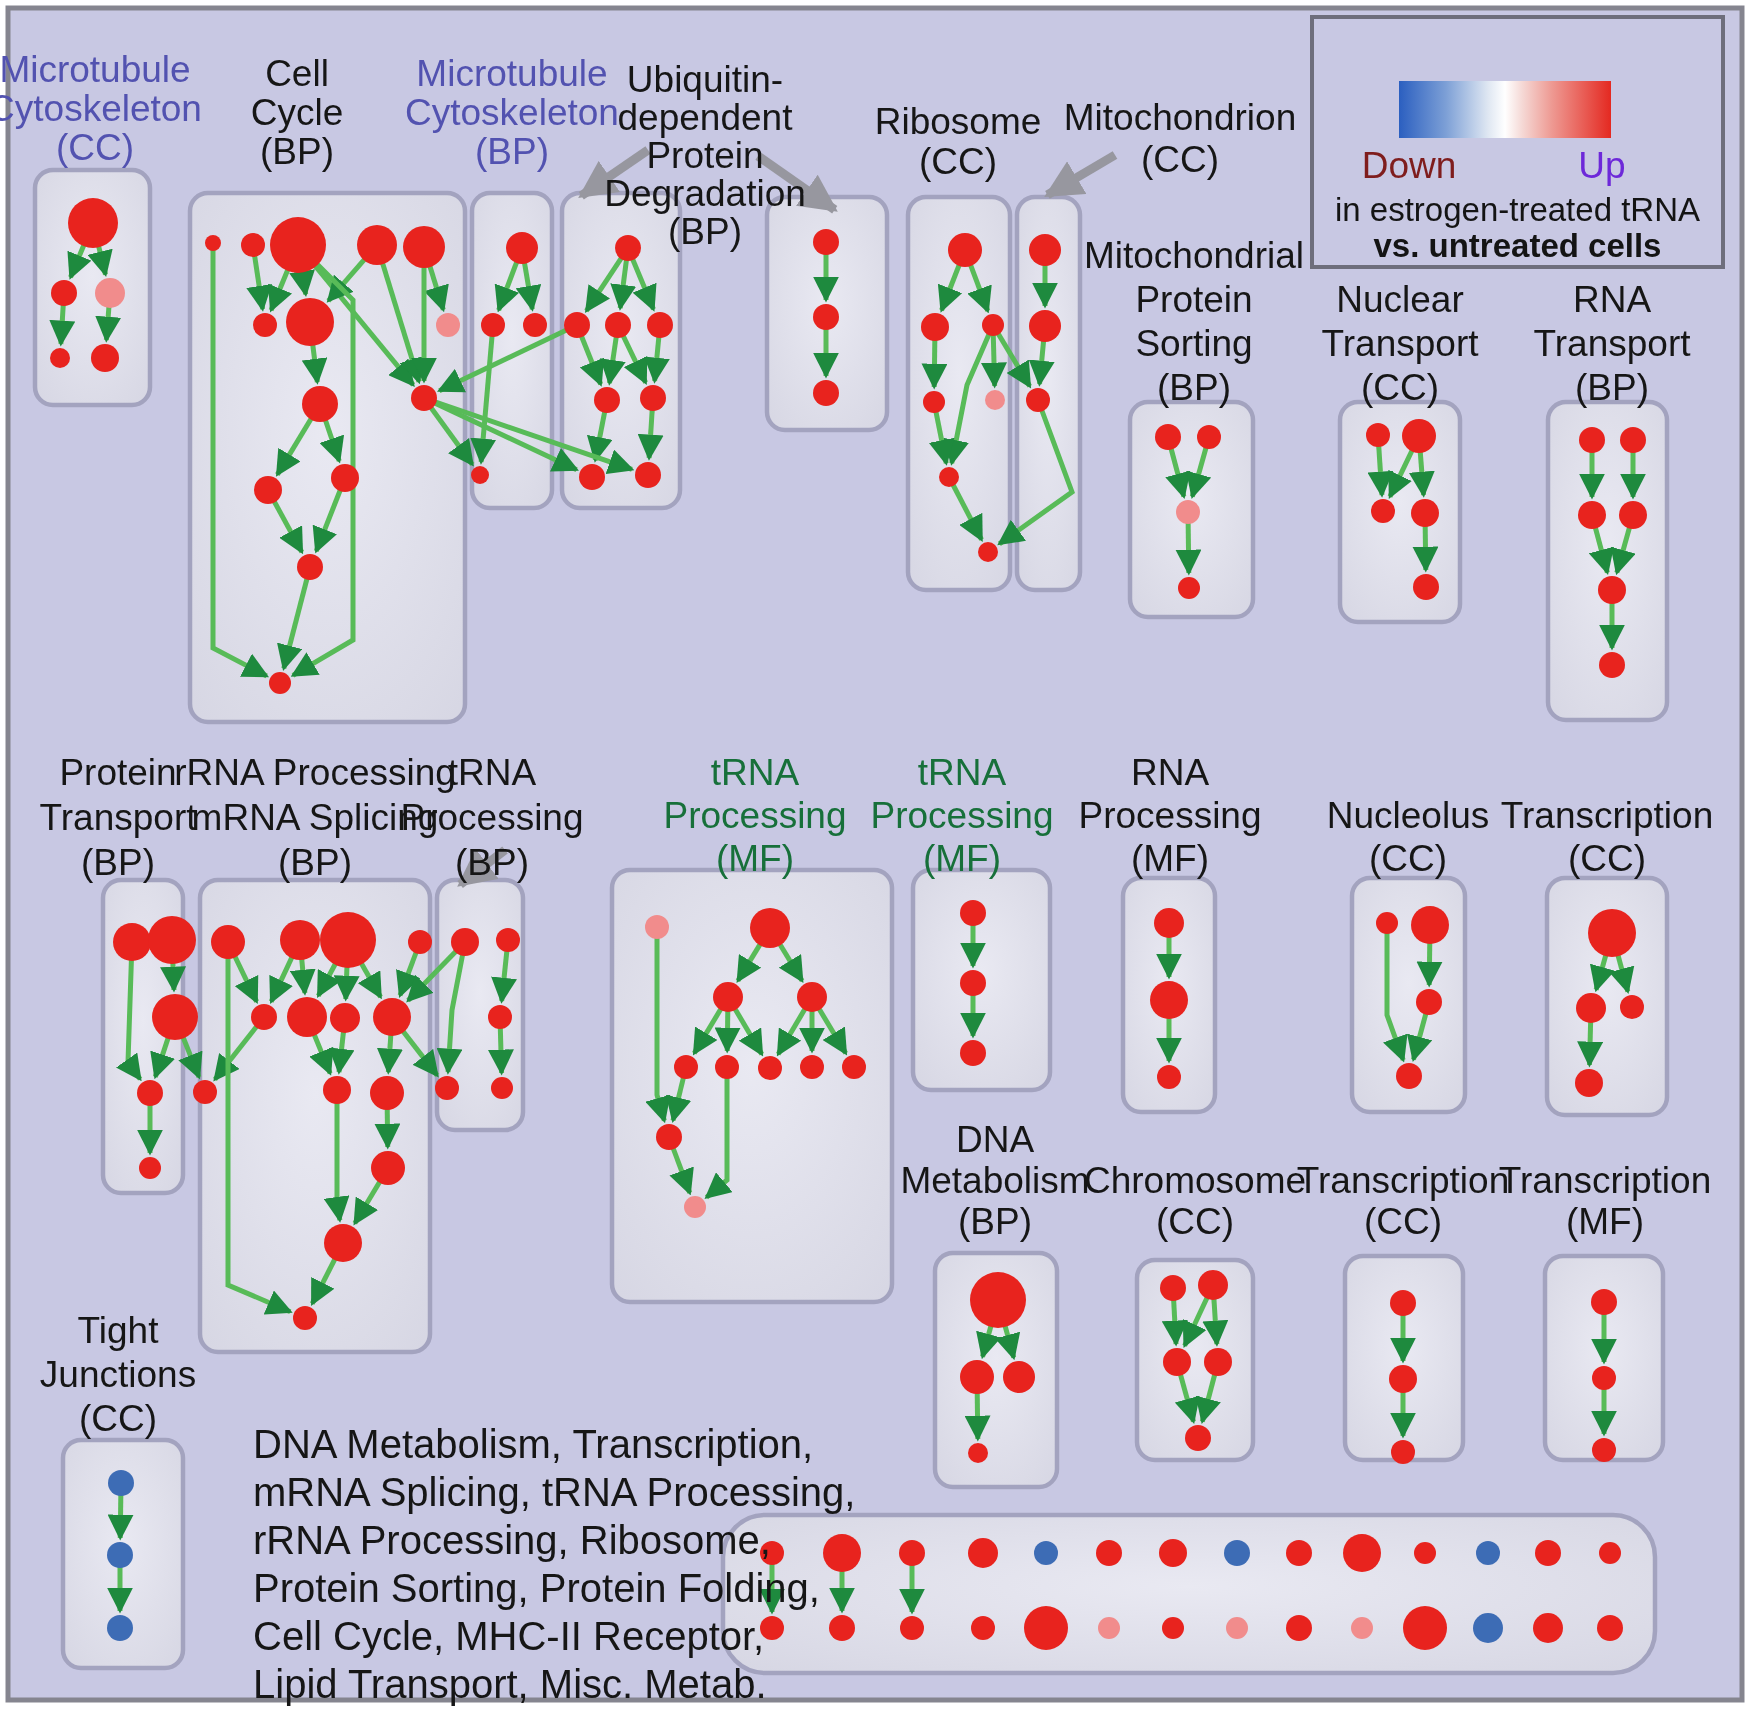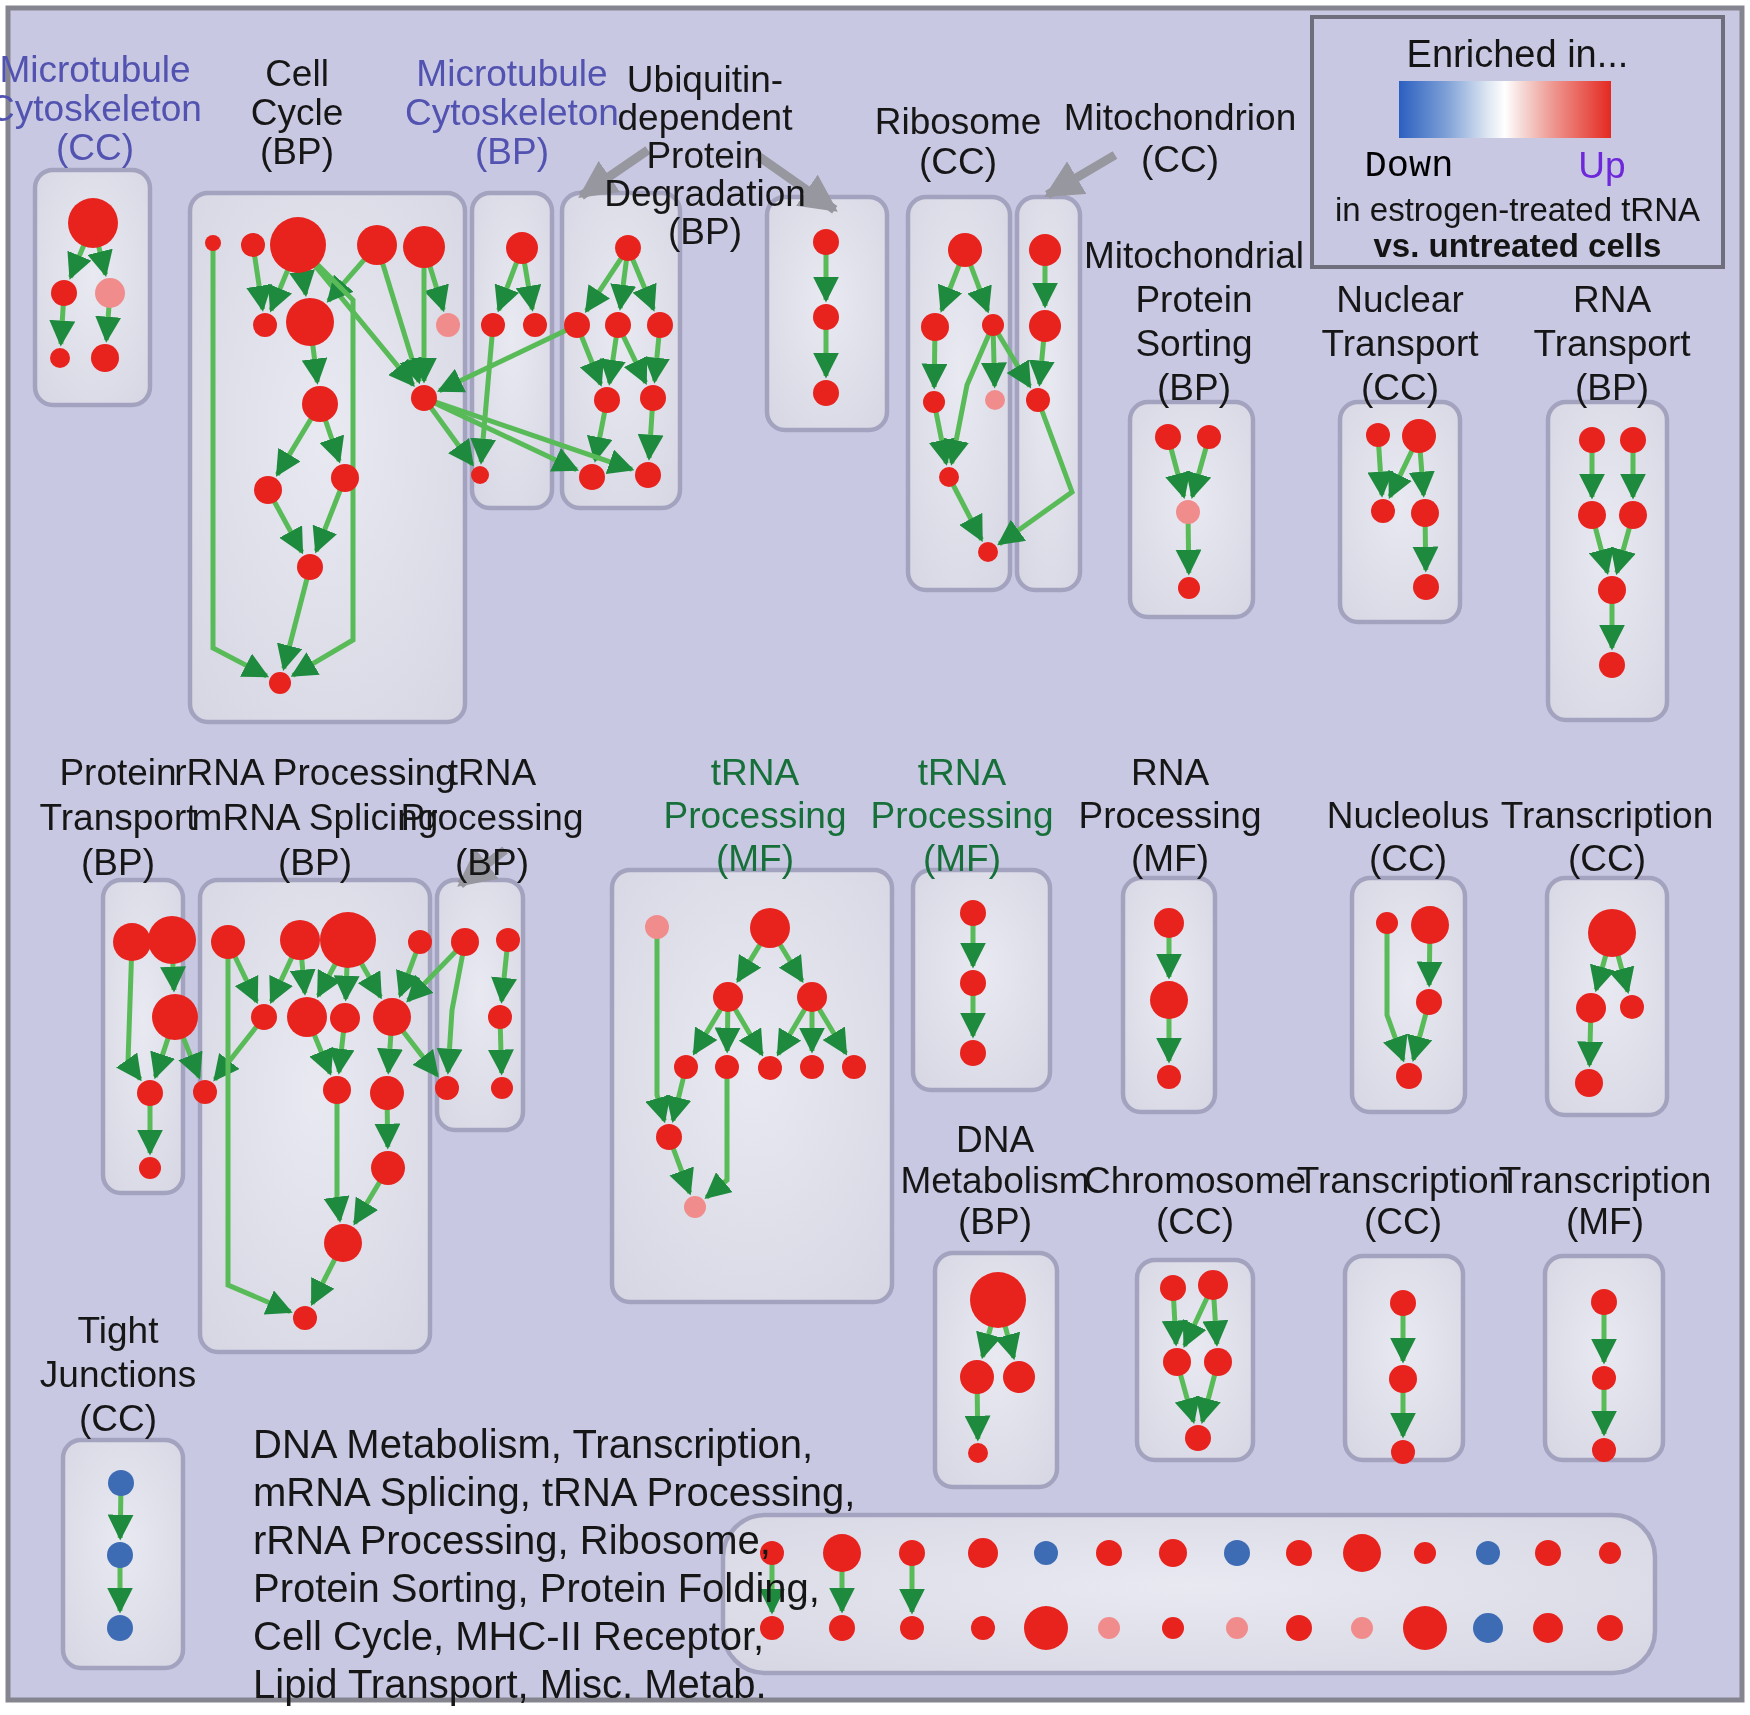--- a/index.html
+++ b/index.html
@@ -7,21 +7,21 @@
          font-family:"Liberation Sans", sans-serif;padding-left:40px;}
   #diagram{position:absolute;left:0;top:0;}
   .legend{position:absolute;left:1310px;top:15px;width:407px;height:246px;
           border:4px solid #6e6e7c;background:#c8c8e3;z-index:5;}
   .legend-title{position:absolute;top:14px;left:0;width:100%;text-align:center;
                 font-size:38px;color:#141414;}
   .legend-bar{position:absolute;left:85px;top:62px;width:212px;height:57px;
               background:linear-gradient(90deg,#2b5fc0 0%,#7c9fd6 22%,#dfe7f2 42%,
               #ffffff 50%,#f5d9d6 58%,#ee9a93 72%,#e42921 100%);}
   .legend-down{position:absolute;top:126px;left:95px;transform:translateX(-50%);
-               font-size:37px;color:#000000;font-family:Liberation Mono, monospace;}
+               font-size:37px;color:#7f1d1d;}
   .legend-up{position:absolute;top:126px;left:288px;transform:translateX(-50%);
              font-size:37px;color:#6d28d9;}
   .legend-sub1{position:absolute;top:172px;left:0;width:100%;text-align:center;
                font-size:33px;color:#141414;}
   .legend-sub2{position:absolute;top:208px;left:0;width:100%;text-align:center;
                font-size:33px;color:#141414;font-weight:bold;}
 </style>
 </head>
 <body>
 
@@ -420,20 +420,19 @@
         <text x="253" y="1458" font-size="40" fill="#161616" font-family="&quot;Liberation Sans&quot;, sans-serif">DNA Metabolism, Transcription,</text>
         <text x="253" y="1506" font-size="40" fill="#161616" font-family="&quot;Liberation Sans&quot;, sans-serif">mRNA Splicing, tRNA Processing,</text>
         <text x="253" y="1554" font-size="40" fill="#161616" font-family="&quot;Liberation Sans&quot;, sans-serif">rRNA Processing, Ribosome,</text>
         <text x="253" y="1602" font-size="40" fill="#161616" font-family="&quot;Liberation Sans&quot;, sans-serif">Protein Sorting, Protein Folding,</text>
         <text x="253" y="1650" font-size="40" fill="#161616" font-family="&quot;Liberation Sans&quot;, sans-serif">Cell Cycle, MHC-II Receptor,</text>
         <text x="253" y="1698" font-size="40" fill="#161616" font-family="&quot;Liberation Sans&quot;, sans-serif">Lipid Transport, Misc. Metab.</text>
       </g>
     </svg>
 
   <div class="legend">
-    <div class="legend-title">Enriched in...</div>
     <div class="legend-bar"></div>
     <div class="legend-down">Down</div>
     <div class="legend-up">Up</div>
     <div class="legend-sub1">in estrogen-treated tRNA</div>
     <div class="legend-sub2">vs. untreated cells</div>
   </div>
 </div>
 
 </body></html>

